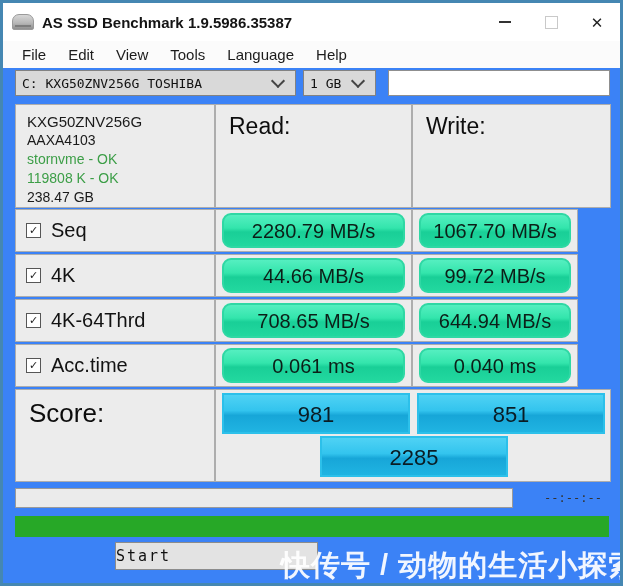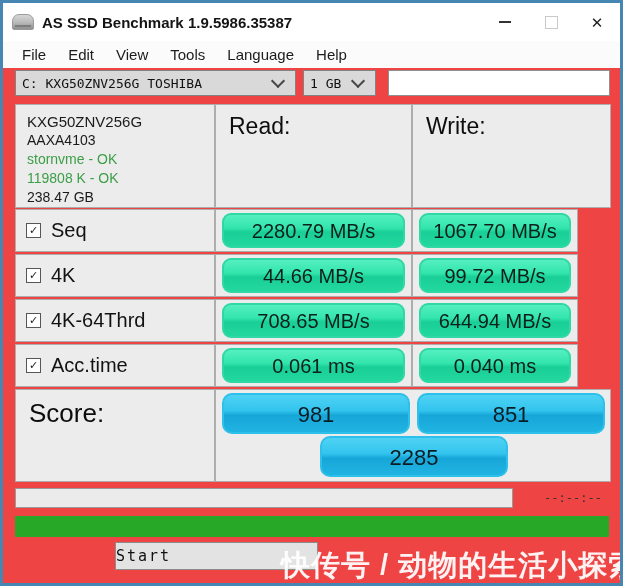--- a/index.html
+++ b/index.html
@@ -1,18 +1,18 @@
 <!DOCTYPE html>
 <html><head>
 <meta charset="utf-8">
 <style>
   html,body{margin:0;padding:0;background:#9db4c8;}
   body{width:623px;height:586px;font-family:"Liberation Sans",sans-serif;}
   #window{position:relative;width:623px;height:586px;box-sizing:border-box;
-    border:3px solid #4587b2;background:#ef4444;overflow:hidden;}
+    border:3px solid #4587b2;background:#3b82f6;overflow:hidden;}
 
   
   .titlebar{position:absolute;left:0;top:0;width:617px;height:38px;background:#ffffff;
     display:flex;align-items:center;}
   .app-icon{width:20px;height:14px;margin:0 8px 0 9px;border-radius:7px 7px 2px 2px;
     background:linear-gradient(to bottom,#d6d6d6 0%,#b9b9b9 55%,#8f8f8f 100%);
     border:1px solid #9a9a9a;position:relative;}
   .app-icon::after{content:"";position:absolute;left:2px;right:2px;bottom:2px;height:2px;background:#7d7d7d;}
   .title{font-size:15px;font-weight:600;color:#141414;}
   .win-controls{margin-left:auto;display:flex;height:38px;}
@@ -60,21 +60,21 @@
   .row-label{font-size:20px;color:#121212;margin-left:10px;white-space:nowrap;}
 
   .pill{margin:3px 6px;height:35px;line-height:33px;text-align:center;border-radius:9px;
     font-size:20px;color:#0c1f18;box-sizing:border-box;
     border:2px solid #2fd8a4;
     background:linear-gradient(to bottom,#55efc0 0%,#33e5ac 42%,#19cf97 55%,#22d89f 100%);}
 
   #score-label-cell{left:12px;top:386px;width:200px;height:93px;}
   .score-title{font-size:26px;color:#0d0d0d;padding:8px 0 0 13px;}
   #score-right-cell{left:212px;top:386px;width:396px;height:93px;}
-  .bluepill{position:absolute;height:41px;line-height:39px;text-align:center;border-radius:10px;
+  .bluepill{position:absolute;height:41px;line-height:39px;text-align:center;border-radius:0;
     font-size:22px;color:#0a1c24;box-sizing:border-box;
     border:2px solid #2cc0ea;
     background:linear-gradient(to bottom,#4fd2f4 0%,#33c4ee 42%,#17a6d8 55%,#20b4e2 100%);}
   #score-read-pill{left:6px;top:3px;width:188px;}
   #score-write-pill{left:201px;top:3px;width:188px;}
   #score-total-pill{left:104px;top:46px;width:188px;}
 
   
   .progressbar{position:absolute;left:12px;top:485px;width:498px;height:20px;box-sizing:border-box;
     background:#ebebeb;border:1px solid #9a9a9a;}

